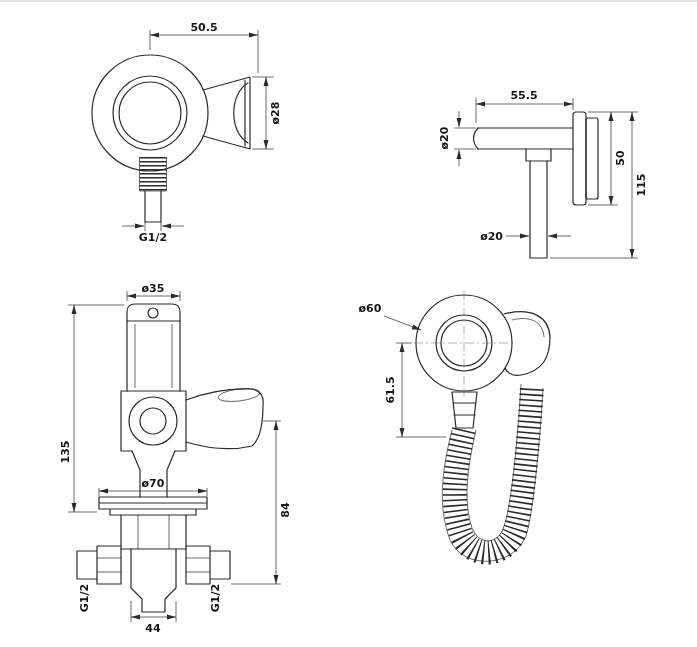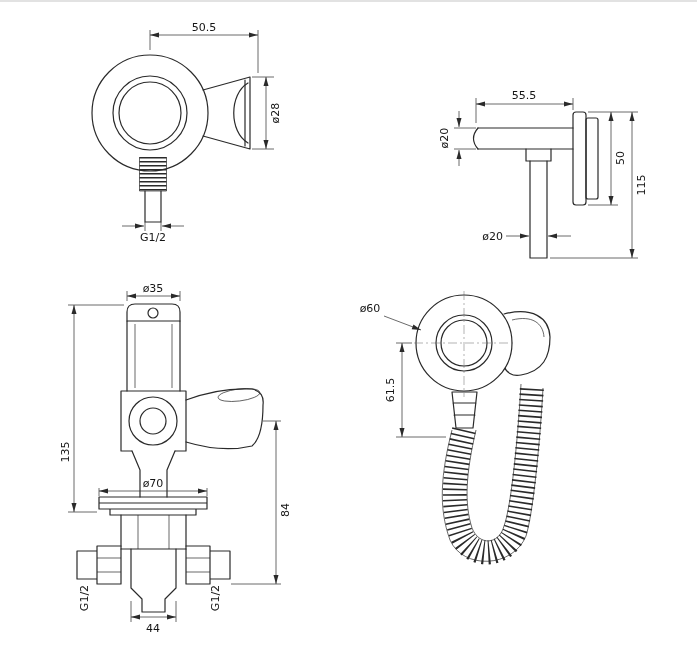--- a/index.html
+++ b/index.html
@@ -1,17 +1,17 @@
 <!DOCTYPE html>
 <html><head>
 <meta charset="utf-8">
 <style>
   html,body{margin:0;padding:0;background:#ffffff;width:697px;height:647px;overflow:hidden;
     font-family:"DejaVu Sans",sans-serif;}
-  .canvas{position:relative;width:697px;height:647px;background:#ffffff;}
+  .canvas{position:relative;width:697px;height:647px;background:#ffffff;font-weight:bold;}
   svg{display:block;}
   .o   {fill:none;stroke:#2a2a2a;stroke-width:1.2;stroke-linecap:round;stroke-linejoin:round;}
   .owf {fill:#ffffff;stroke:#2a2a2a;stroke-width:1.2;}
   .o2  {fill:none;stroke:#2a2a2a;stroke-width:0.7;}
   .rib {fill:none;stroke:#2a2a2a;}
   .dim {fill:none;stroke:#3a3a3a;stroke-width:0.75;}
   .cl  {fill:none;stroke:#666;stroke-width:0.5;stroke-dasharray:9 3 2 3;}
   .frame{stroke:#d9d9d9;stroke-width:1.5;}
   .txt {font-family:"DejaVu Sans",sans-serif;font-size:11px;fill:#151515;}
 </style>

